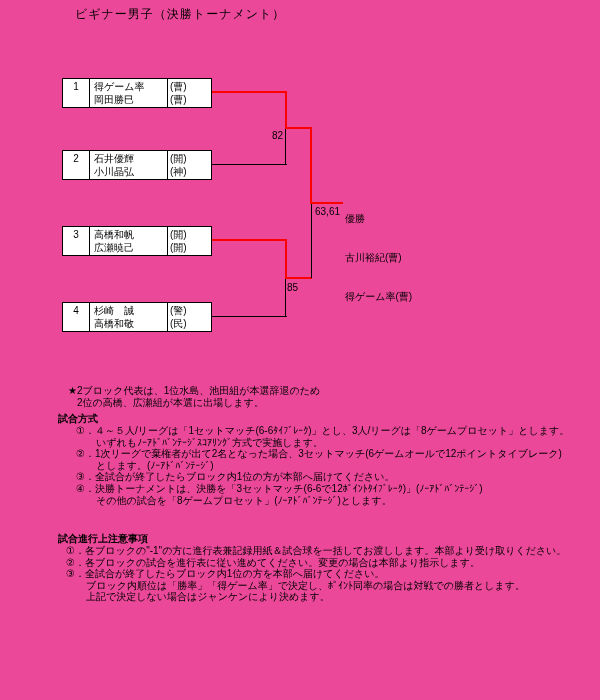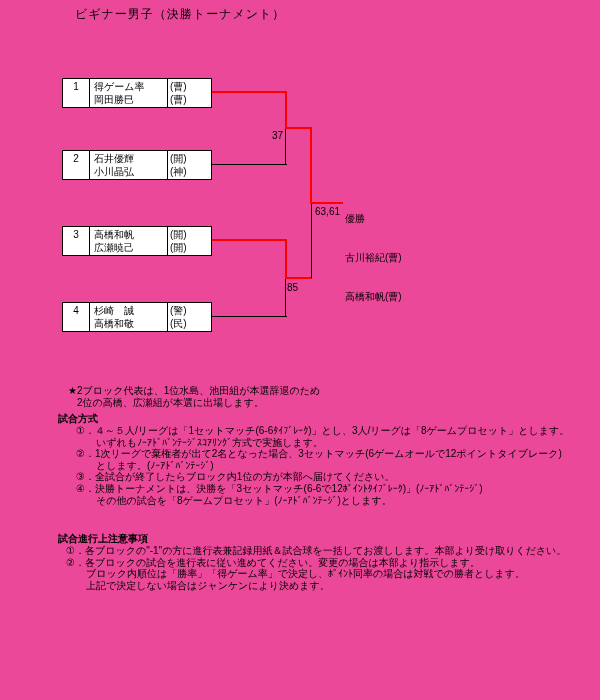--- a/index.html
+++ b/index.html
@@ -93,45 +93,46 @@
   <div class="line red" style="left:212px;top:239px;width:75px;height:2px"></div>
   <div class="line" style="left:212px;top:316px;width:75px;height:1px"></div>
   <div class="line red" style="left:285px;top:239px;width:2px;height:40px"></div>
   <div class="line" style="left:285px;top:279px;width:1px;height:38px"></div>
   <div class="line red" style="left:285px;top:277px;width:27px;height:2px"></div>
 
   <div class="line red" style="left:310px;top:127px;width:2px;height:77px"></div>
   <div class="line" style="left:311px;top:204px;width:1px;height:74px"></div>
   <div class="line red" style="left:310px;top:202px;width:33px;height:2px"></div>
 
-  <div class="score" style="left:272px;top:130px">37</div>
+  <div class="score" style="left:272px;top:130px">82</div>
   <div class="score" style="left:287px;top:282px">85</div>
   <div class="score" style="left:315px;top:206px">63,61</div>
 
   <div class="winner" style="left:345px;top:186px">
     <div>優勝</div>
     <div>古川裕紀(曹)</div>
-    <div>高橋和帆(曹)</div>
+    <div>得ゲーム率(曹)</div>
   </div>
 
   <div class="note" style="left:68px;top:384px">★2ブロック代表は、1位水島、池田組が本選辞退のため</div>
   <div class="note" style="left:77px;top:396px">2位の高橋、広瀬組が本選に出場します。</div>
 
   <div class="heading" style="left:58px;top:412px">試合方式</div>
   <div class="section" style="left:76px;top:425px">
     <div class="tline">①．４～５人/リーグは「1セットマッチ(6-6ﾀｲﾌﾞﾚｰｸ)」とし、3人/リーグは「8ゲームプロセット」とします。</div>
     <div class="tline">　　いずれもﾉｰｱﾄﾞﾊﾞﾝﾃｰｼﾞｽｺｱﾘﾝｸﾞ方式で実施します。</div>
     <div class="tline">②．1次リーグで棄権者が出て2名となった場合、3セットマッチ(6ゲームオールで12ポイントタイブレーク)</div>
     <div class="tline">　　とします。(ﾉｰｱﾄﾞﾊﾞﾝﾃｰｼﾞ)</div>
     <div class="tline">③．全試合が終了したらブロック内1位の方が本部へ届けてください。</div>
     <div class="tline">④．決勝トーナメントは、決勝を「3セットマッチ(6-6で12ﾎﾟｲﾝﾄﾀｲﾌﾞﾚｰｸ)」(ﾉｰｱﾄﾞﾊﾞﾝﾃｰｼﾞ)</div>
     <div class="tline">　　その他の試合を「8ゲームプロセット」(ﾉｰｱﾄﾞﾊﾞﾝﾃｰｼﾞ)とします。</div>
   </div>
 
   <div class="heading" style="left:58px;top:532px">試合進行上注意事項</div>
   <div class="section" style="left:66px;top:545px">
     <div class="tline">①．各ブロックの"-1"の方に進行表兼記録用紙＆試合球を一括してお渡しします。本部より受け取りください。</div>
     <div class="tline">②．各ブロックの試合を進行表に従い進めてください。変更の場合は本部より指示します。</div>
+    <div class="tline">③．全試合が終了したらブロック内1位の方を本部へ届けてください。</div>
     <div class="tline">　　ブロック内順位は「勝率」「得ゲーム率」で決定し、ﾎﾟｲﾝﾄ同率の場合は対戦での勝者とします。</div>
     <div class="tline">　　上記で決定しない場合はジャンケンにより決めます。</div>
   </div>
 
 </div>
 
 </body></html>

